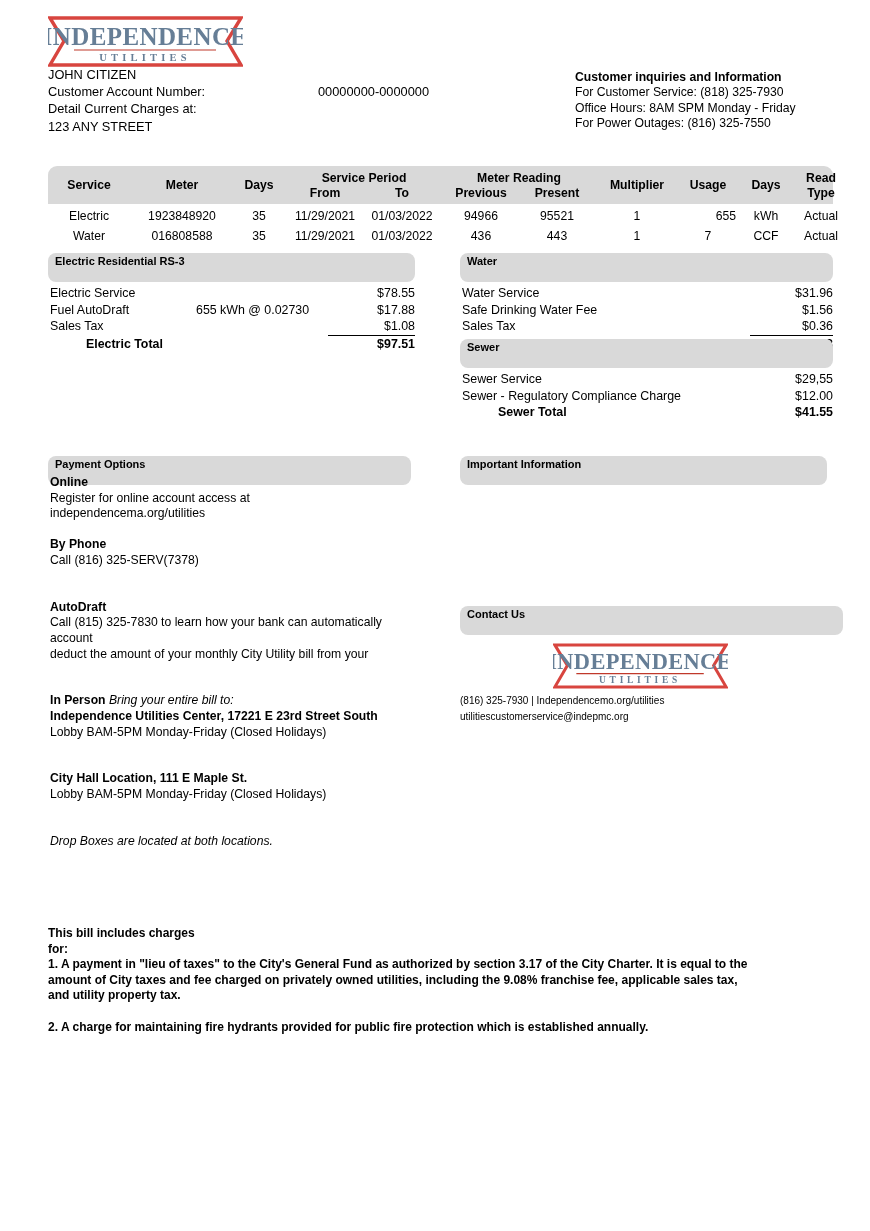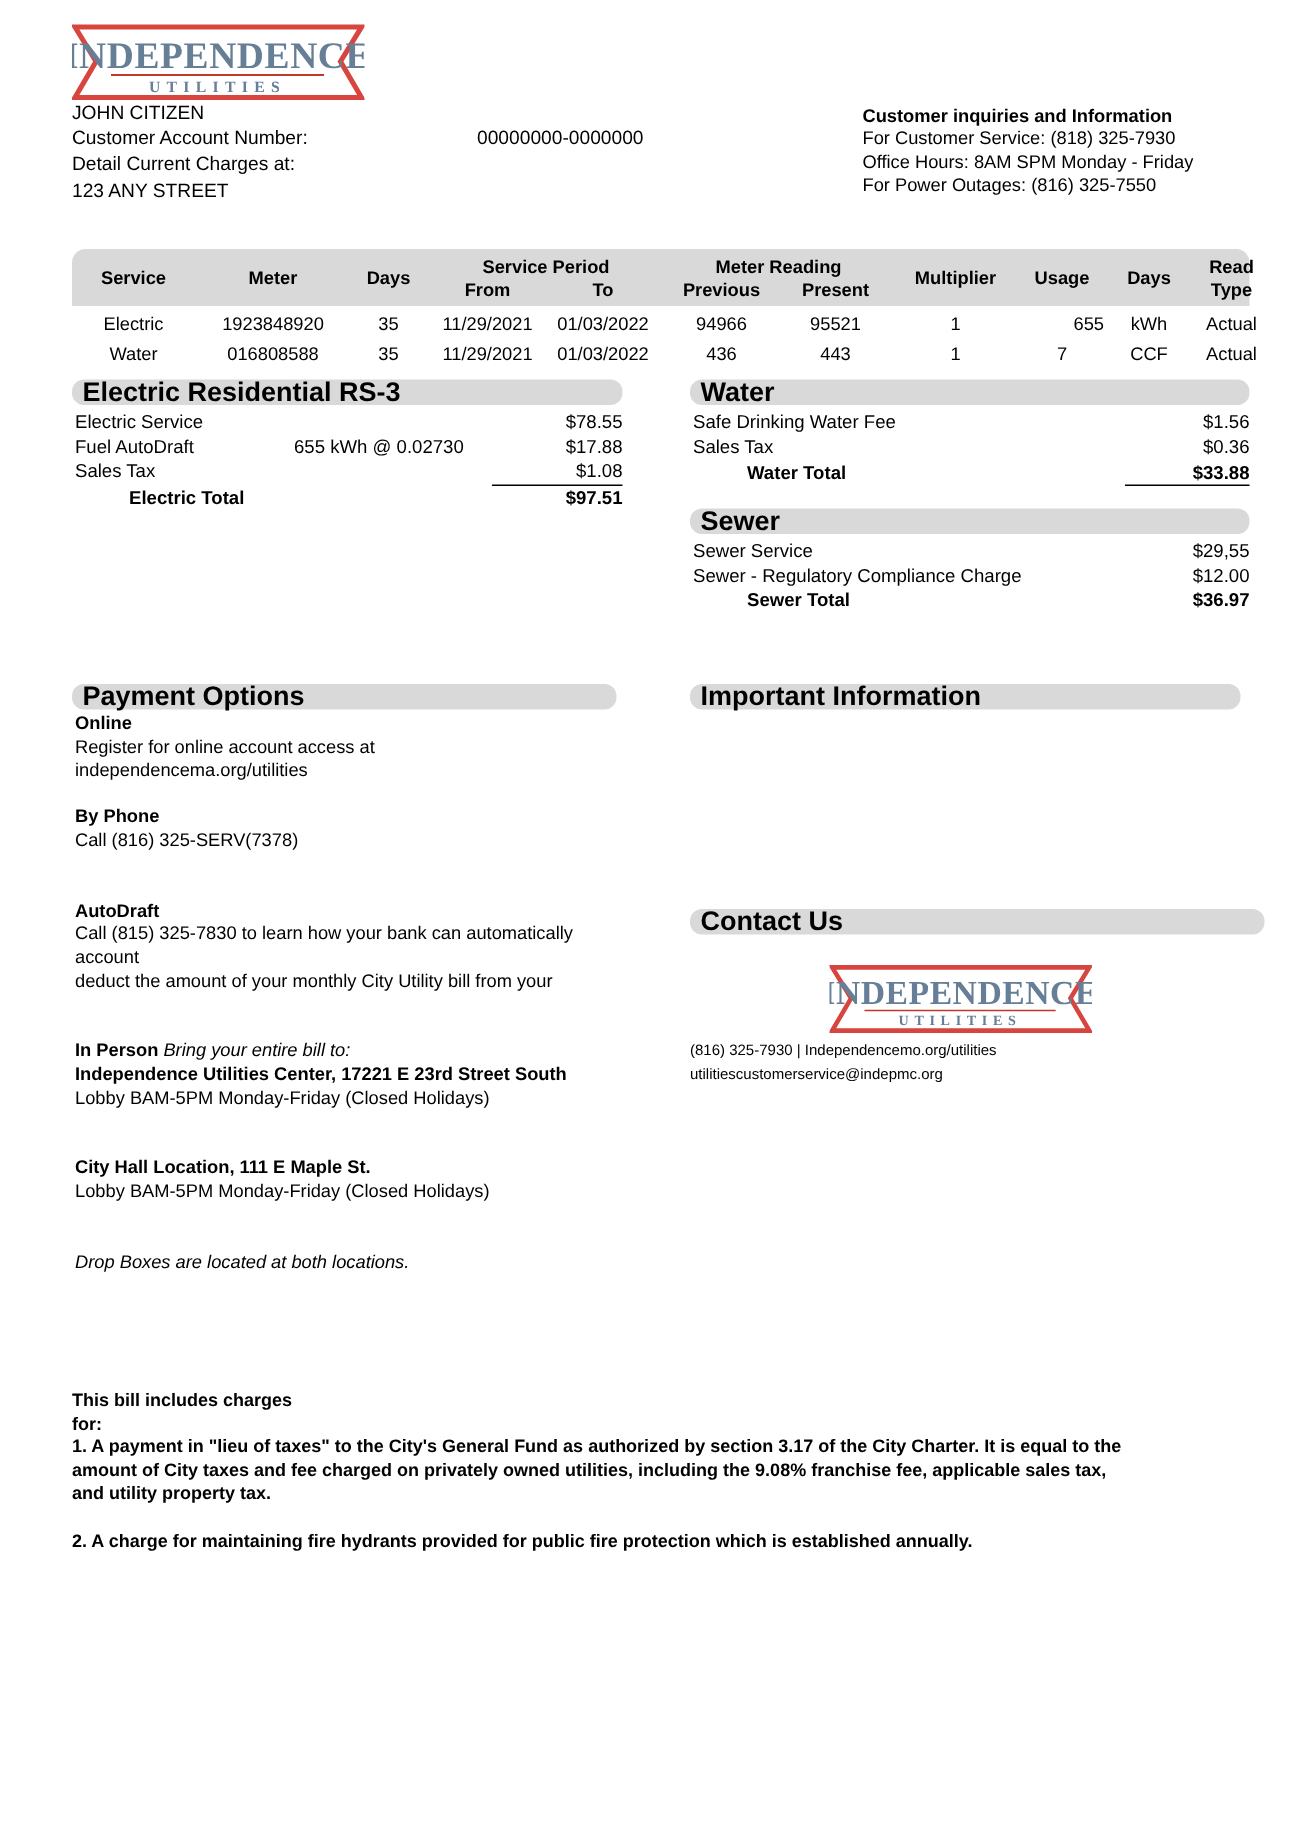--- a/index.html
+++ b/index.html
@@ -66,23 +66,23 @@
   .mt-head .cell.t1 { top: 5px; }
   .mt-head .cell.t2 { top: 20px; }
   .mt-head .cell.tc { top: 12px; }
   .mt-row .cell { top: 1px; }
 
   
   .sec { position: absolute; }
   .sec-bar {
     background: #d9d9d9;
     border-radius: 8px;
-    height: 17px;
+    height: 29px;
     line-height: 17px;
-    font-size: 18px;
+    font-size: 11px;
     font-weight: bold;
     padding-left: 7px;
     box-sizing: border-box;
   }
   .line {
     position: relative;
     height: 16.5px;
     font-size: 12.4px;
     line-height: 16.5px;
   }
@@ -211,20 +211,24 @@
         <span class="desc">Electric Total</span>
         <span class="amt">$97.51</span>
       </div>
     </div>
   </div>
 
   <div class="sec" style="left:460px; top:253px; width:373px;">
     <div class="sec-bar">Water</div>
     <div style="position:relative; margin-top:3px;">
       <div class="line">
+        <span class="desc">Water Service</span>
+        <span class="amt">$31.96</span>
+      </div>
+      <div class="line">
         <span class="desc">Safe Drinking Water Fee</span>
         <span class="amt">$1.56</span>
       </div>
       <div class="line">
         <span class="desc">Sales Tax</span>
         <span class="amt">$0.36</span>
       </div>
       <div class="rule" style="left:290px; right:0; top:49.5px;"></div>
       <div class="line total" style="margin-top:1px;">
         <span class="desc">Water Total</span>
@@ -239,21 +243,21 @@
       <div class="line">
         <span class="desc">Sewer Service</span>
         <span class="amt">$29,55</span>
       </div>
       <div class="line">
         <span class="desc">Sewer - Regulatory Compliance Charge</span>
         <span class="amt">$12.00</span>
       </div>
       <div class="line total">
         <span class="desc">Sewer Total</span>
-        <span class="amt">$36.97</span>
+        <span class="amt">$41.55</span>
       </div>
     </div>
   </div>
 
   <div class="sec" style="left:48px; top:456px; width:363px;">
     <div class="sec-bar">Payment Options</div>
   </div>
   <div class="panel" style="left:50px; top:475px; width:400px;">
     <p class="hd">Online</p>
     <p>Register for online account access at</p>

